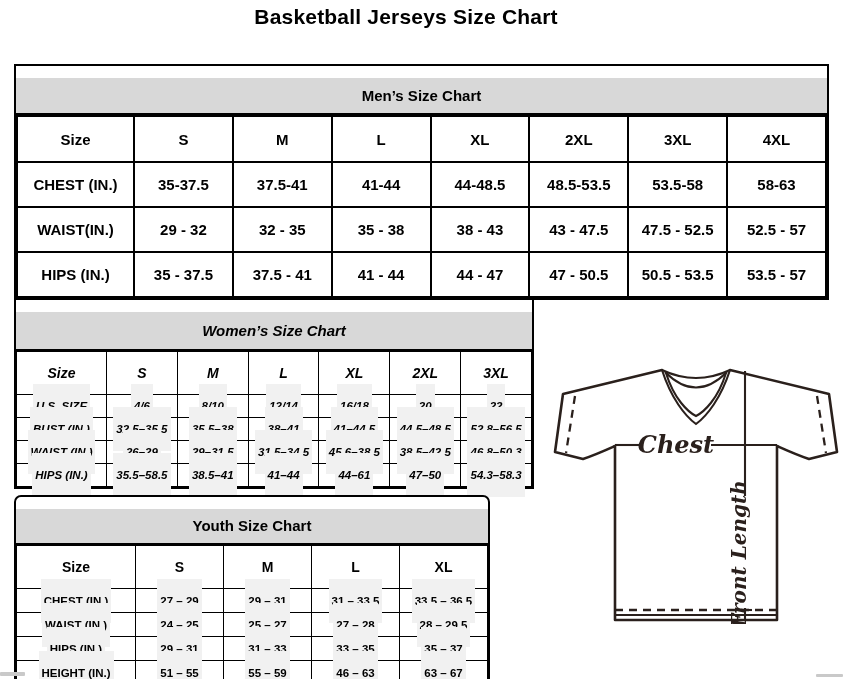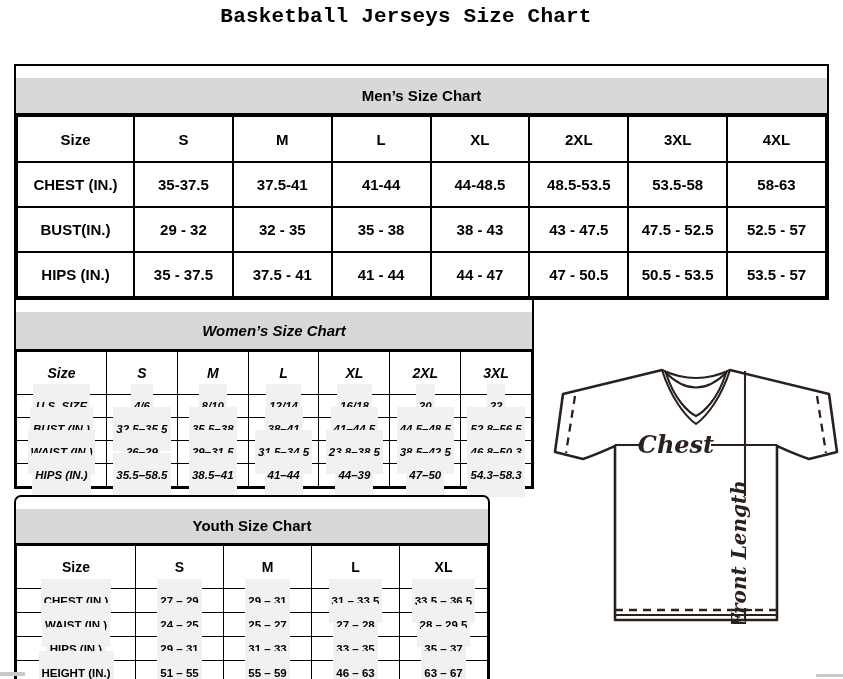--- a/index.html
+++ b/index.html
@@ -5,21 +5,21 @@
   :root{
     --header-bg:#d8d8d8; --border:#000000; --jersey:#2a201c; --hl:#f1f1f1; --scroll:#c9c9c9;
   }
   html,body{margin:0;padding:0;}
   body{
     position:relative; width:843px; height:679px; background:#ffffff; overflow:hidden;
     font-family:"Liberation Sans","DejaVu Sans",sans-serif; color:#000;
   }
   .title{
     position:absolute; top:5px; left:0; width:812px; text-align:center;
-    font-size:21px; font-weight:bold; letter-spacing:0.2px;font-family:Liberation Mono, monospace;
+    font-size:21px; font-weight:bold; letter-spacing:0.2px;
   }
   .chart{position:absolute; border:2px solid var(--border); background:#fff;}
   .chart-title{
     background:var(--header-bg); border-bottom:2px solid var(--border);
     text-align:center; font-weight:bold; font-size:15px;margin-top:12px;
   }
   table{width:100%; border-collapse:collapse; table-layout:fixed;}
   th,td{
     border:1px solid var(--border); text-align:center; vertical-align:middle;
     font-weight:bold; padding:0; white-space:nowrap;
@@ -87,21 +87,21 @@
           <td><span>CHEST (IN.)</span></td>
           <td><span>35-37.5</span></td>
           <td><span>37.5-41</span></td>
           <td><span>41-44</span></td>
           <td><span>44-48.5</span></td>
           <td><span>48.5-53.5</span></td>
           <td><span>53.5-58</span></td>
           <td><span>58-63</span></td>
         </tr>
         <tr>
-          <td><span>BUST(IN.)</span></td>
+          <td><span>WAIST(IN.)</span></td>
           <td><span>29 - 32</span></td>
           <td><span>32 - 35</span></td>
           <td><span>35 - 38</span></td>
           <td><span>38 - 43</span></td>
           <td><span>43 - 47.5</span></td>
           <td><span>47.5 - 52.5</span></td>
           <td><span>52.5 - 57</span></td>
         </tr>
         <tr>
           <td><span>HIPS (IN.)</span></td>
@@ -152,30 +152,30 @@
           <td><span>38–41</span></td>
           <td><span>41–44.5</span></td>
           <td><span>44.5–48.5</span></td>
           <td><span>52.8–56.5</span></td>
         </tr>
         <tr>
           <td><span>WAIST (IN.)</span></td>
           <td><span>26–29</span></td>
           <td><span>29–31.5</span></td>
           <td><span>31.5–34.5</span></td>
-          <td><span>23.8–38.5</span></td>
+          <td><span>45.6–38.5</span></td>
           <td><span>38.5–42.5</span></td>
           <td><span>46.8–50.3</span></td>
         </tr>
         <tr>
           <td><span>HIPS (IN.)</span></td>
           <td><span>35.5–58.5</span></td>
           <td><span>38.5–41</span></td>
           <td><span>41–44</span></td>
-          <td><span>44–39</span></td>
+          <td><span>44–61</span></td>
           <td><span>47–50</span></td>
           <td><span>54.3–58.3</span></td>
         </tr>
       </tbody>
     </table>
 </section>
 
 <section class="chart compact" id="youth">
   <div class="chart-title">Youth Size Chart</div>
   <table>

